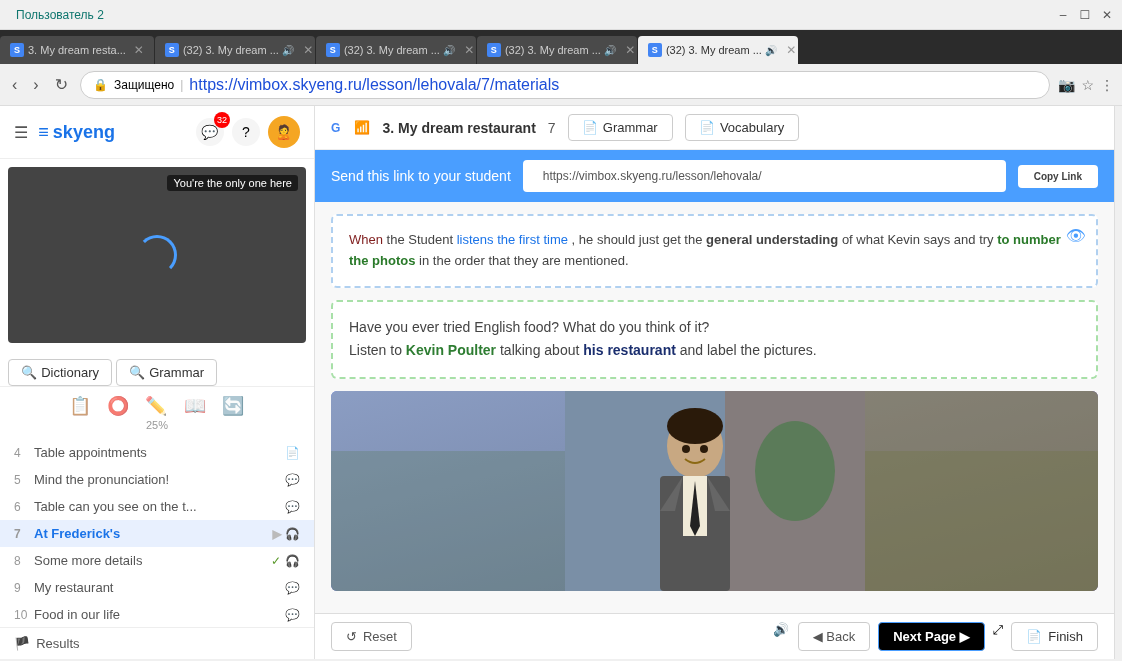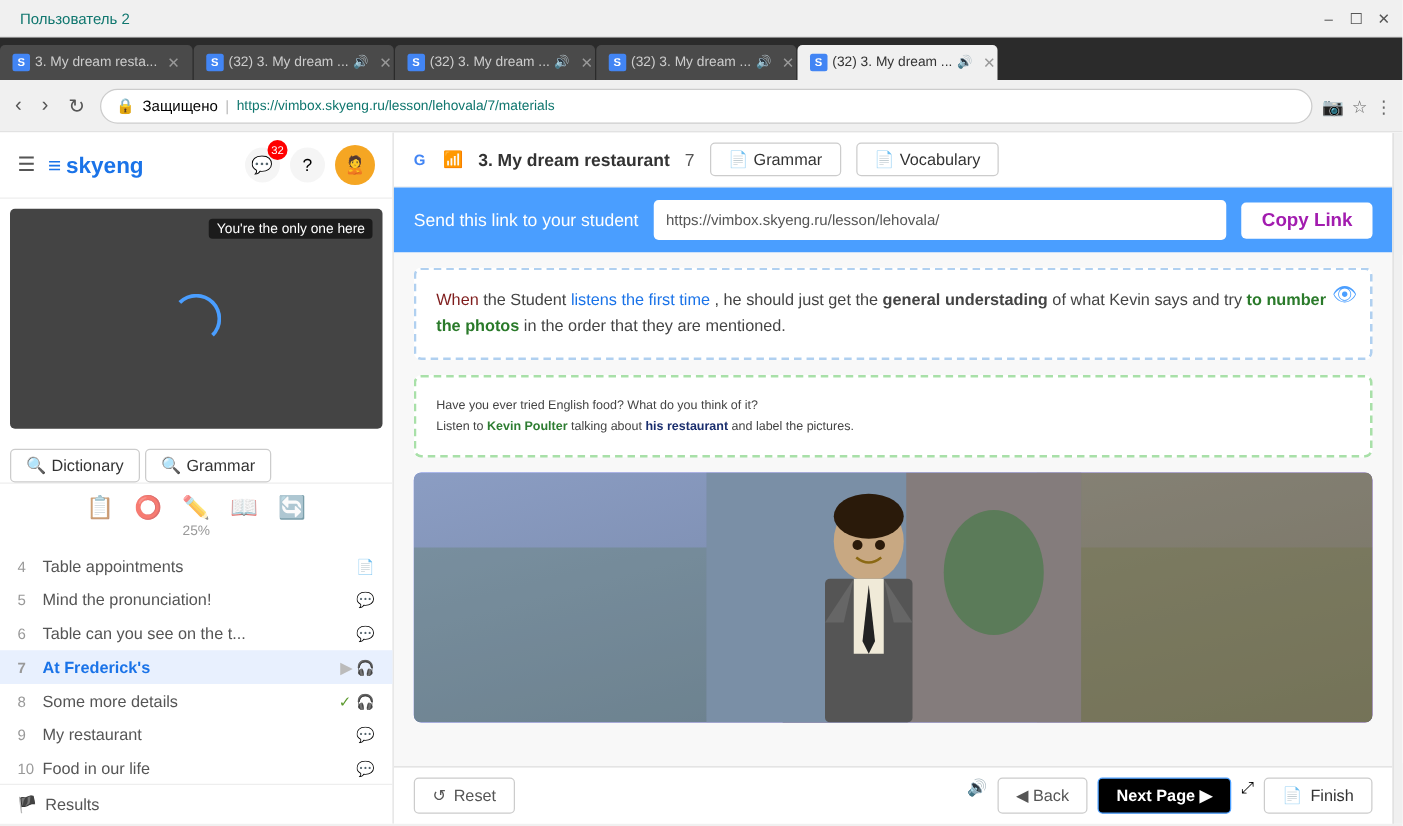--- a/index.html
+++ b/index.html
@@ -81,21 +81,21 @@
       border: 1px solid #ccc;
       border-radius: 14px;
       padding: 0 12px;
       font-size: 12px;
       background: white;
       display: flex;
       align-items: center;
       gap: 6px;
     }
     .lock-icon { color: #5c9a2e; font-size: 12px; }
-    .address-text { color: #0f766e; font-size: 11px; }
+    .address-text { color: #1d4ed8; font-size: 16px; }
     .address-actions { display: flex; gap: 6px; color: #666; font-size: 14px; }
 
     
     .app-container {
       display: flex;
       height: calc(661px - 32px - 34px - 42px);
       background: #fff;
     }
 
     
@@ -310,33 +310,33 @@
       padding: 10px 16px;
       gap: 12px;
       color: white;
       font-size: 14px;
     }
     .link-input {
       flex: 1;
       height: 32px;
       border: none;
       border-radius: 4px;
-      padding: 0 10px;
+      padding: 0 20px;
       font-size: 12px;
       background: white;
       color: #555;
     }
     .copy-btn {
       background: white;
       border: none;
       border-radius: 4px;
       padding: 6px 16px;
-      font-size: 15px;
+      font-size: 10px;
       font-weight: bold;
-      color: #a21caf;
+      color: #404040;
       cursor: pointer;
     }
 
     
     .content-scroll {
       flex: 1;
       overflow-y: auto;
       padding: 12px 16px;
       background: #f8f8f8;
     }
@@ -363,21 +363,21 @@
     .text-bold-blue { font-weight: normal; color: #1a73e8; }
     .text-green-bold { font-weight: bold; color: #2a7a2a; }
 
     .question-box {
       border: 2px dashed #a8e0a8;
       border-radius: 6px;
       padding: 14px 16px;
       margin-bottom: 12px;
       background: white;
     }
-    .question-text { font-size: 10px; line-height: 1.7; color: #444; }
+    .question-text { font-size: 14px; line-height: 1.7; color: #444; }
     .text-green { color: #2e7d32; font-weight: bold; }
     .text-dark-blue { color: #1a2e6e; font-weight: bold; }
 
     
     .lesson-image {
       width: 100%;
       height: 200px;
       background: linear-gradient(135deg, #667eea 0%, #764ba2 100%);
       border-radius: 6px;
       overflow: hidden;

